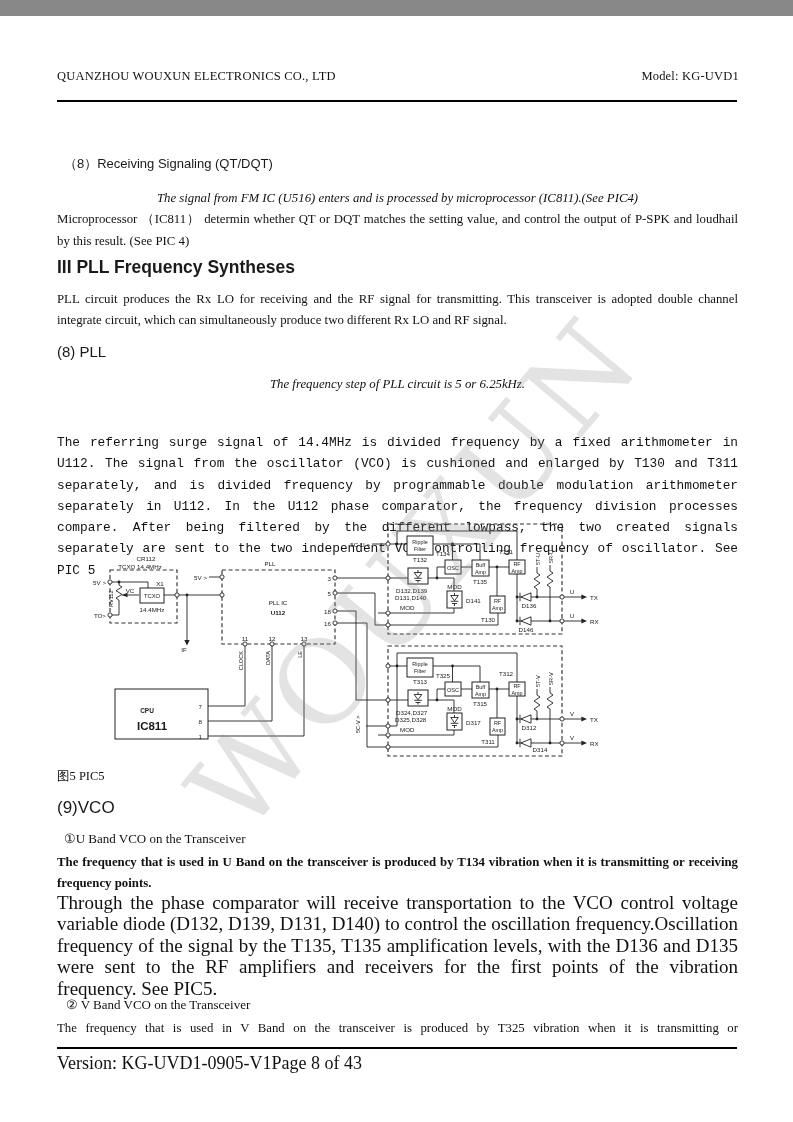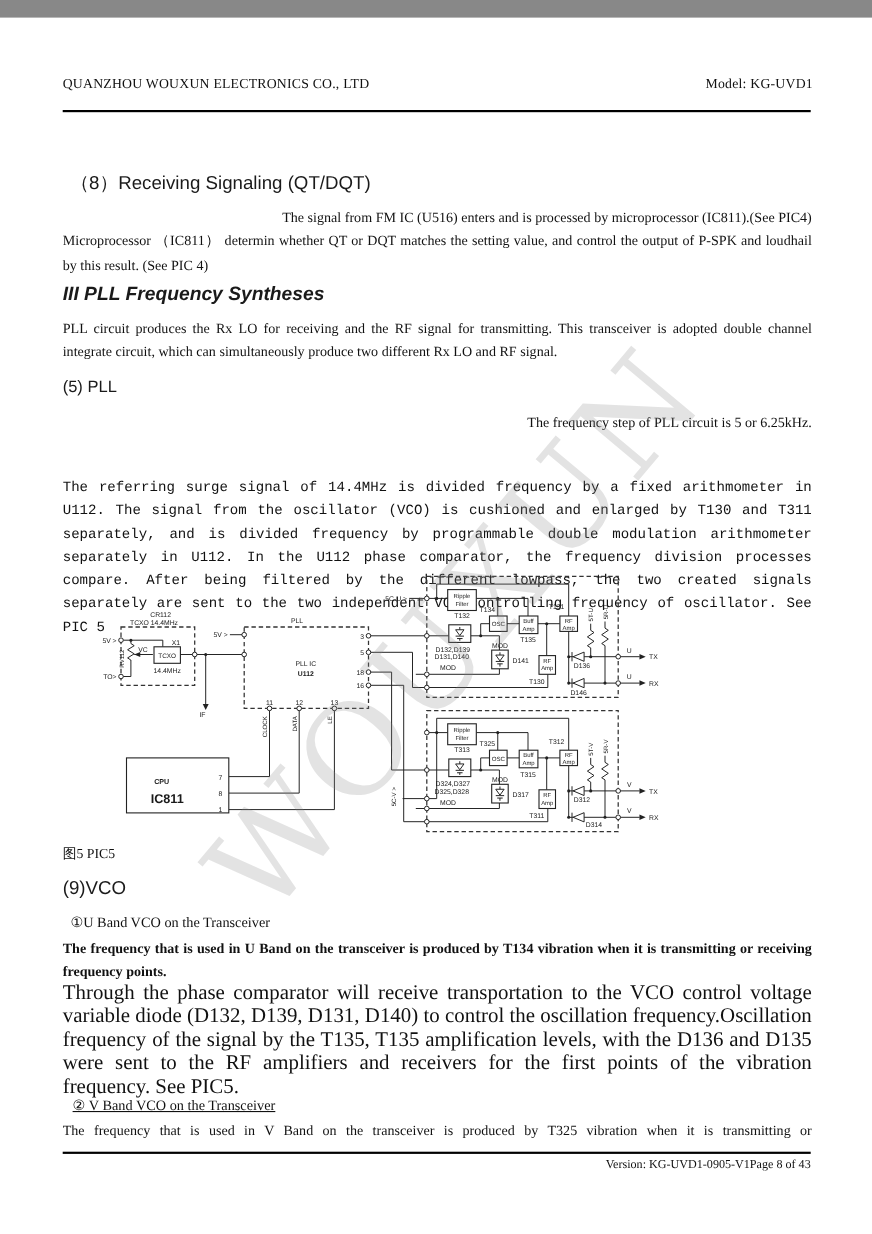--- a/index.html
+++ b/index.html
@@ -5,33 +5,33 @@
   html,body{margin:0;padding:0;background:#888;}
   .page{
     position:relative;width:793px;height:1122px;background:#ffffff;
     font-family:"Liberation Serif", serif;color:#111;overflow:hidden;margin:16px auto;
   }
   .abs{position:absolute;}
   .hdr{left:57px;right:54px;top:53px;display:flex;justify-content:space-between;
        font-size:12.5px;letter-spacing:0.2px;}
   .rule{left:57px;right:56px;height:2px;background:#000;}
   .h-sans{font-family:"Liberation Sans", sans-serif;font-weight:400;color:#1a1a1a;}
-  .h1{top:139px;left:64px;font-size:17px;}
-  .h2{top:241px;left:57px;font-size:17.5px;font-weight:700;font-style:italic;}
+  .h1{top:139px;left:64px;font-size:13px;}
+  .h2{top:241px;left:57px;font-size:17.5px;font-weight:700;}
   .h3{top:327px;left:57px;font-size:15px;}
   .h4{top:782px;left:57px;font-size:17px;}
   .para{left:57px;width:681px;font-size:12.8px;line-height:21.3px;text-align:justify;}
   .para p{margin:0;}
-  .noj{text-align:right;}
+  .noj{text-align:center;font-style:italic;}
   .big{font-size:19px;line-height:21.4px;}
   .jlast{text-align-last:justify;}
   .sub{left:64px;font-size:13px;}
   .caption{top:752px;left:57px;width:540px;text-align:left;font-size:12.5px;}
-  .footer{left:57px;right:56px;top:1037px;display:flex;justify-content:flex-end;
-          font-size:11px;}
+  .footer{left:57px;right:56px;top:1037px;display:flex;justify-content:flex-start;
+          font-size:18px;}
   .wm{left:110px;top:515px;width:580px;height:120px;line-height:120px;text-align:center;
       transform:rotate(-50deg);font-size:115px;letter-spacing:6px;
       font-family:"DejaVu Serif", serif;color:rgba(140,140,140,0.24);
       pointer-events:none;z-index:5;}
   svg.diagram{position:absolute;left:60px;top:495px;z-index:2;
       font-family:"Liberation Sans", sans-serif;}
   svg .wire{fill:none;stroke:#222;stroke-width:0.9;}
   svg .zig{fill:none;stroke:#222;stroke-width:0.9;}
   svg .boxS{fill:#fff;stroke:#222;stroke-width:1;}
   svg .boxD{fill:none;stroke:#333;stroke-width:1.15;stroke-dasharray:4 2.6;}
@@ -59,21 +59,21 @@
     <p class="noj">The signal from FM IC (U516) enters and is processed by microprocessor (IC811).(See PIC4)</p>
     <p>Microprocessor （IC811） determin whether QT or DQT matches the setting value, and control the output of P-SPK and loudhail by this result. (See PIC 4)</p>
   </div>
 
   <div class="abs h-sans h2">III PLL Frequency Syntheses</div>
 
   <div class="abs para" style="top:273px;">
     <p>PLL circuit produces the Rx LO for receiving and the RF signal for transmitting. This transceiver is adopted double channel integrate circuit, which can simultaneously produce two different Rx LO and RF signal.</p>
   </div>
 
-  <div class="abs h-sans h3">(5) PLL</div>
+  <div class="abs h-sans h3">(8) PLL</div>
 
   <div class="abs para noj" style="top:358px;">
     <p class="noj">The frequency step of PLL circuit is 5 or 6.25kHz.</p>
   </div>
 
   <div class="abs para" style="top:416px;font-family:Liberation Mono, monospace;">
     <p>The referring surge signal of 14.4MHz is divided frequency by a fixed arithmometer in U112. The signal from the oscillator (VCO) is cushioned and enlarged by T130 and T311 separately, and is divided frequency by programmable double modulation arithmometer separately in U112. In the U112 phase comparator, the frequency division processes compare. After being filtered by the different lowpass, the two created signals separately are sent to the two independent VCO controlling frequency of oscillator. See PIC 5</p>
   </div>
 
   <svg class="diagram" width="600" height="272" viewBox="0 0 600 272">
@@ -310,21 +310,21 @@
   <div class="abs sub" style="top:815px;">①U Band VCO on the Transceiver</div>
 
   <div class="abs para" style="top:836px;font-weight:bold;">
     <p>The frequency that is used in U Band on the transceiver is produced by T134 vibration when it is transmitting or receiving frequency points.</p>
   </div>
 
   <div class="abs para big" style="top:876px;">
     <p>Through the phase comparator will receive transportation to the VCO control voltage variable diode (D132, D139, D131, D140) to control the oscillation frequency.Oscillation frequency of the signal by the T135, T135 amplification levels, with the D136 and D135 were sent to the RF amplifiers and receivers for the first points of the vibration frequency. See PIC5.</p>
   </div>
 
-  <div class="abs sub" style="top:981px;left:66px;text-decoration:underline;">② V Band VCO on the Transceiver</div>
+  <div class="abs sub" style="top:981px;left:66px;">② V Band VCO on the Transceiver</div>
 
   <div class="abs para jlast" style="top:1002px;">
     <p>The frequency that is used in V Band on the transceiver is produced by T325 vibration when it is transmitting or</p>
   </div>
 
   <div class="abs rule" style="top:1031px;"></div>
   <div class="abs footer">
     <span>Version: KG-UVD1-0905-V1</span>
     <span>Page 8 of 43</span>
   </div>

